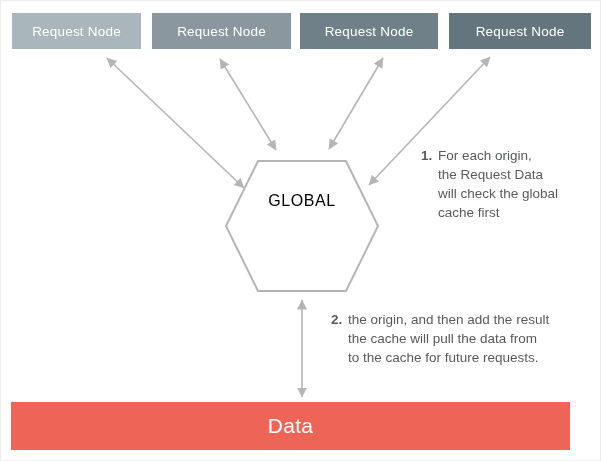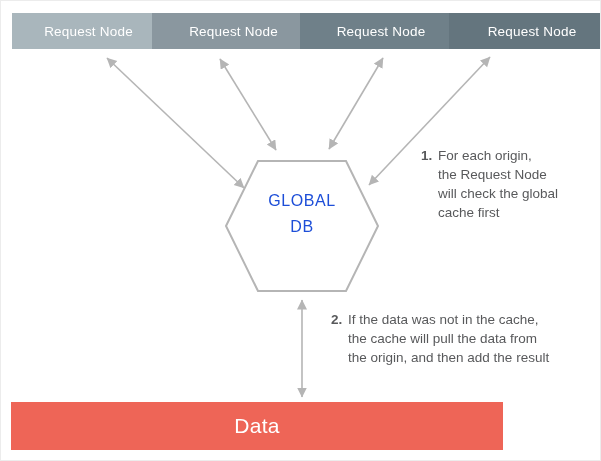--- a/index.html
+++ b/index.html
@@ -5,21 +5,21 @@
   html,body{margin:0;padding:0;background:#ffffff;}
   body{font-family:"Liberation Sans","DejaVu Sans",sans-serif;}
   .canvas{
     position:relative;width:601px;height:461px;background:#ffffff;
     overflow:hidden;border:1px solid #ececec;box-sizing:border-box;
   }
   
   .node{
     position:absolute;top:12px;height:36px;
     display:flex;align-items:center;justify-content:center;
-    color:#ffffff;font-size:13.5px;letter-spacing:.2px;padding-left:12px;
+    color:#ffffff;font-size:13.5px;letter-spacing:.2px;
   }
   .node-1{left:11px;width:129px;}
   .node-2{left:151px;width:139px;}
   .node-3{left:299px;width:138px;}
   .node-4{left:448px;width:142px;}
 
   
   svg.layer{position:absolute;left:0;top:0;width:601px;height:461px;}
 
   
@@ -34,21 +34,21 @@
   .annot{
     position:absolute;color:#58595b;font-size:13.5px;line-height:19px;
   }
   .annot-1{left:420px;top:145px;width:170px;}
   .annot-2{left:330px;top:309px;width:255px;}
   .annot .row{position:relative;padding-left:17px;}
   .annot .num{position:absolute;left:0;top:0;font-weight:bold;}
 
   
   .data-bar{
-    position:absolute;left:10px;top:401px;width:492px;height:48px;
+    position:absolute;left:10px;top:401px;width:559px;height:48px;
     display:flex;align-items:center;justify-content:center;
     color:#ffffff;font-size:21px;letter-spacing:.3px;
   }
 </style>
 </head>
 <body>
 
 <div class="canvas">
 
   <div class="node node-1" style="background: rgb(169, 182, 188);">
@@ -77,41 +77,40 @@
     <polygon points="225,225 257,160 345,160 377,225 345,290 257,290" fill="#ffffff" stroke="#b5b5b5" stroke-width="2"></polygon>
 
     <line x1="106" y1="57" x2="243" y2="187" stroke="#b5b5b5" stroke-width="1.6" marker-start="url(#ah-start)" marker-end="url(#ah-end)"></line>
     <line x1="219" y1="58" x2="275" y2="149" stroke="#b5b5b5" stroke-width="1.6" marker-start="url(#ah-start)" marker-end="url(#ah-end)"></line>
     <line x1="382" y1="57" x2="328" y2="148" stroke="#b5b5b5" stroke-width="1.6" marker-start="url(#ah-start)" marker-end="url(#ah-end)"></line>
     <line x1="489" y1="56" x2="368" y2="184" stroke="#b5b5b5" stroke-width="1.6" marker-start="url(#ah-start)" marker-end="url(#ah-end)"></line>
 
     <line x1="301" y1="299" x2="301" y2="396" stroke="#b5b5b5" stroke-width="1.6" marker-start="url(#ah-start)" marker-end="url(#ah-end)"></line>
   </svg>
 
-  <div class="hex-label" style="color: #1d4ed8;">
+  <div class="hex-label" style="color: #000000;">
     <div>GLOBAL</div>
-    <div>DB</div>
   </div>
 
   <div class="annot annot-1">
     <div class="row">
       <span class="num">1.</span>
       <div>For each origin,</div>
-      <div>the Request Node</div>
+      <div>the Request Data</div>
       <div>will check the global</div>
       <div>cache first</div>
     </div>
   </div>
 
   <div class="annot annot-2">
     <div class="row">
       <span class="num">2.</span>
-      <div>If the data was not in the cache,</div>
+      <div>the origin, and then add the result</div>
       <div>the cache will pull the data from</div>
-      <div>the origin, and then add the result</div>
+      <div>to the cache for future requests.</div>
     </div>
   </div>
 
   <div class="data-bar" style="background: rgb(238, 101, 87);">
     <span>Data</span>
   </div>
 
 </div>
 
 </body></html>

